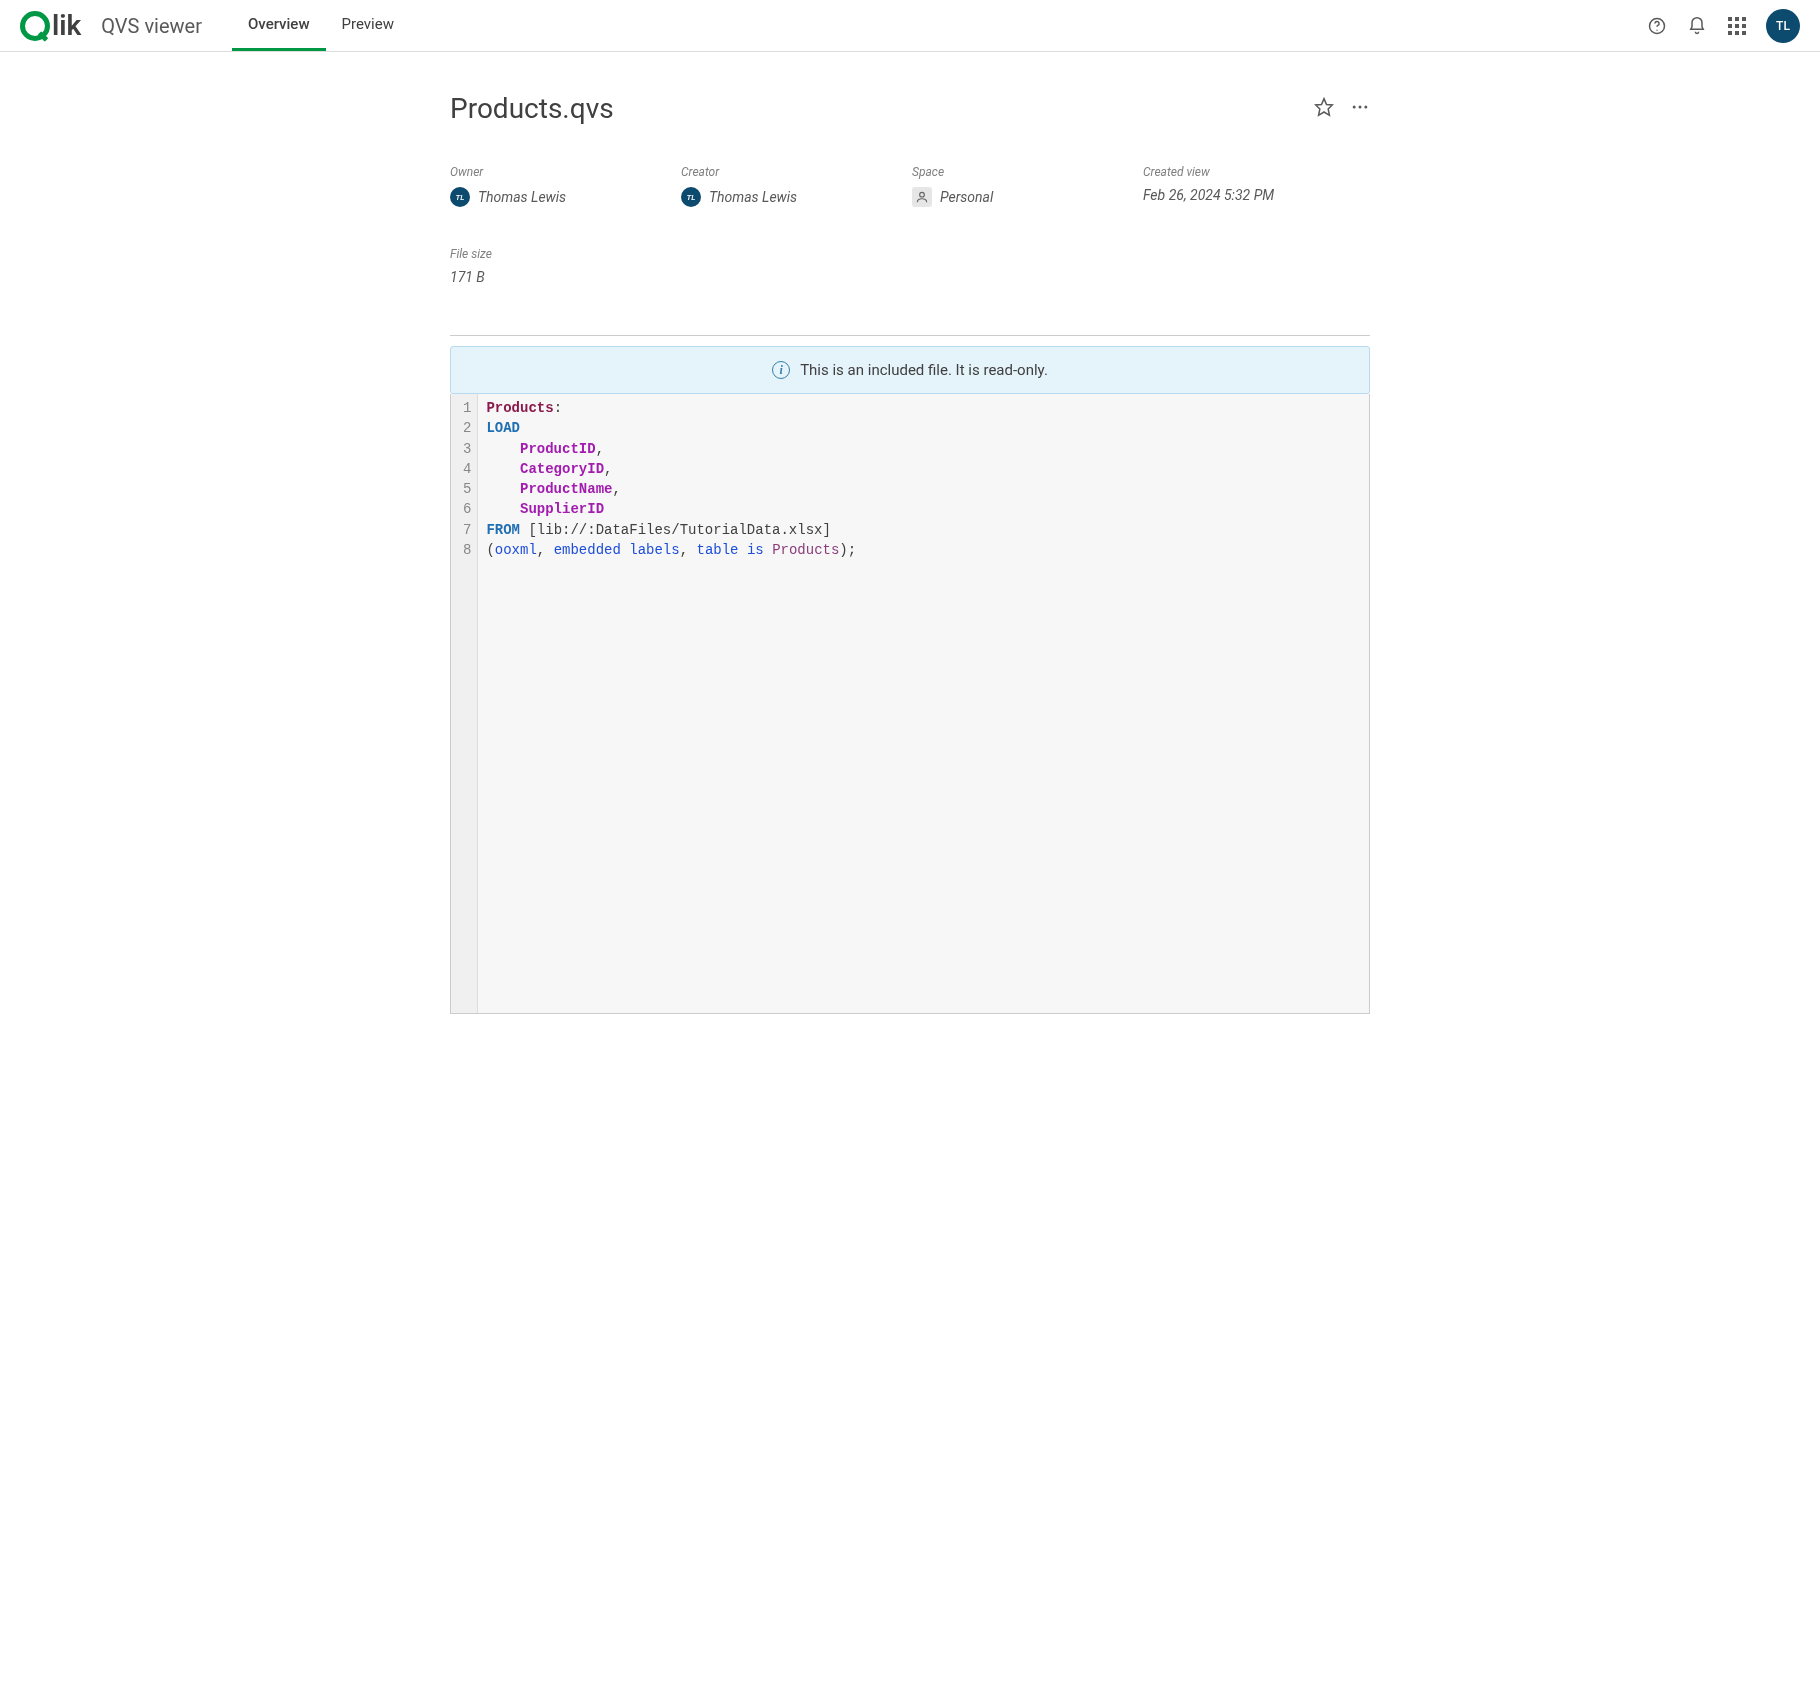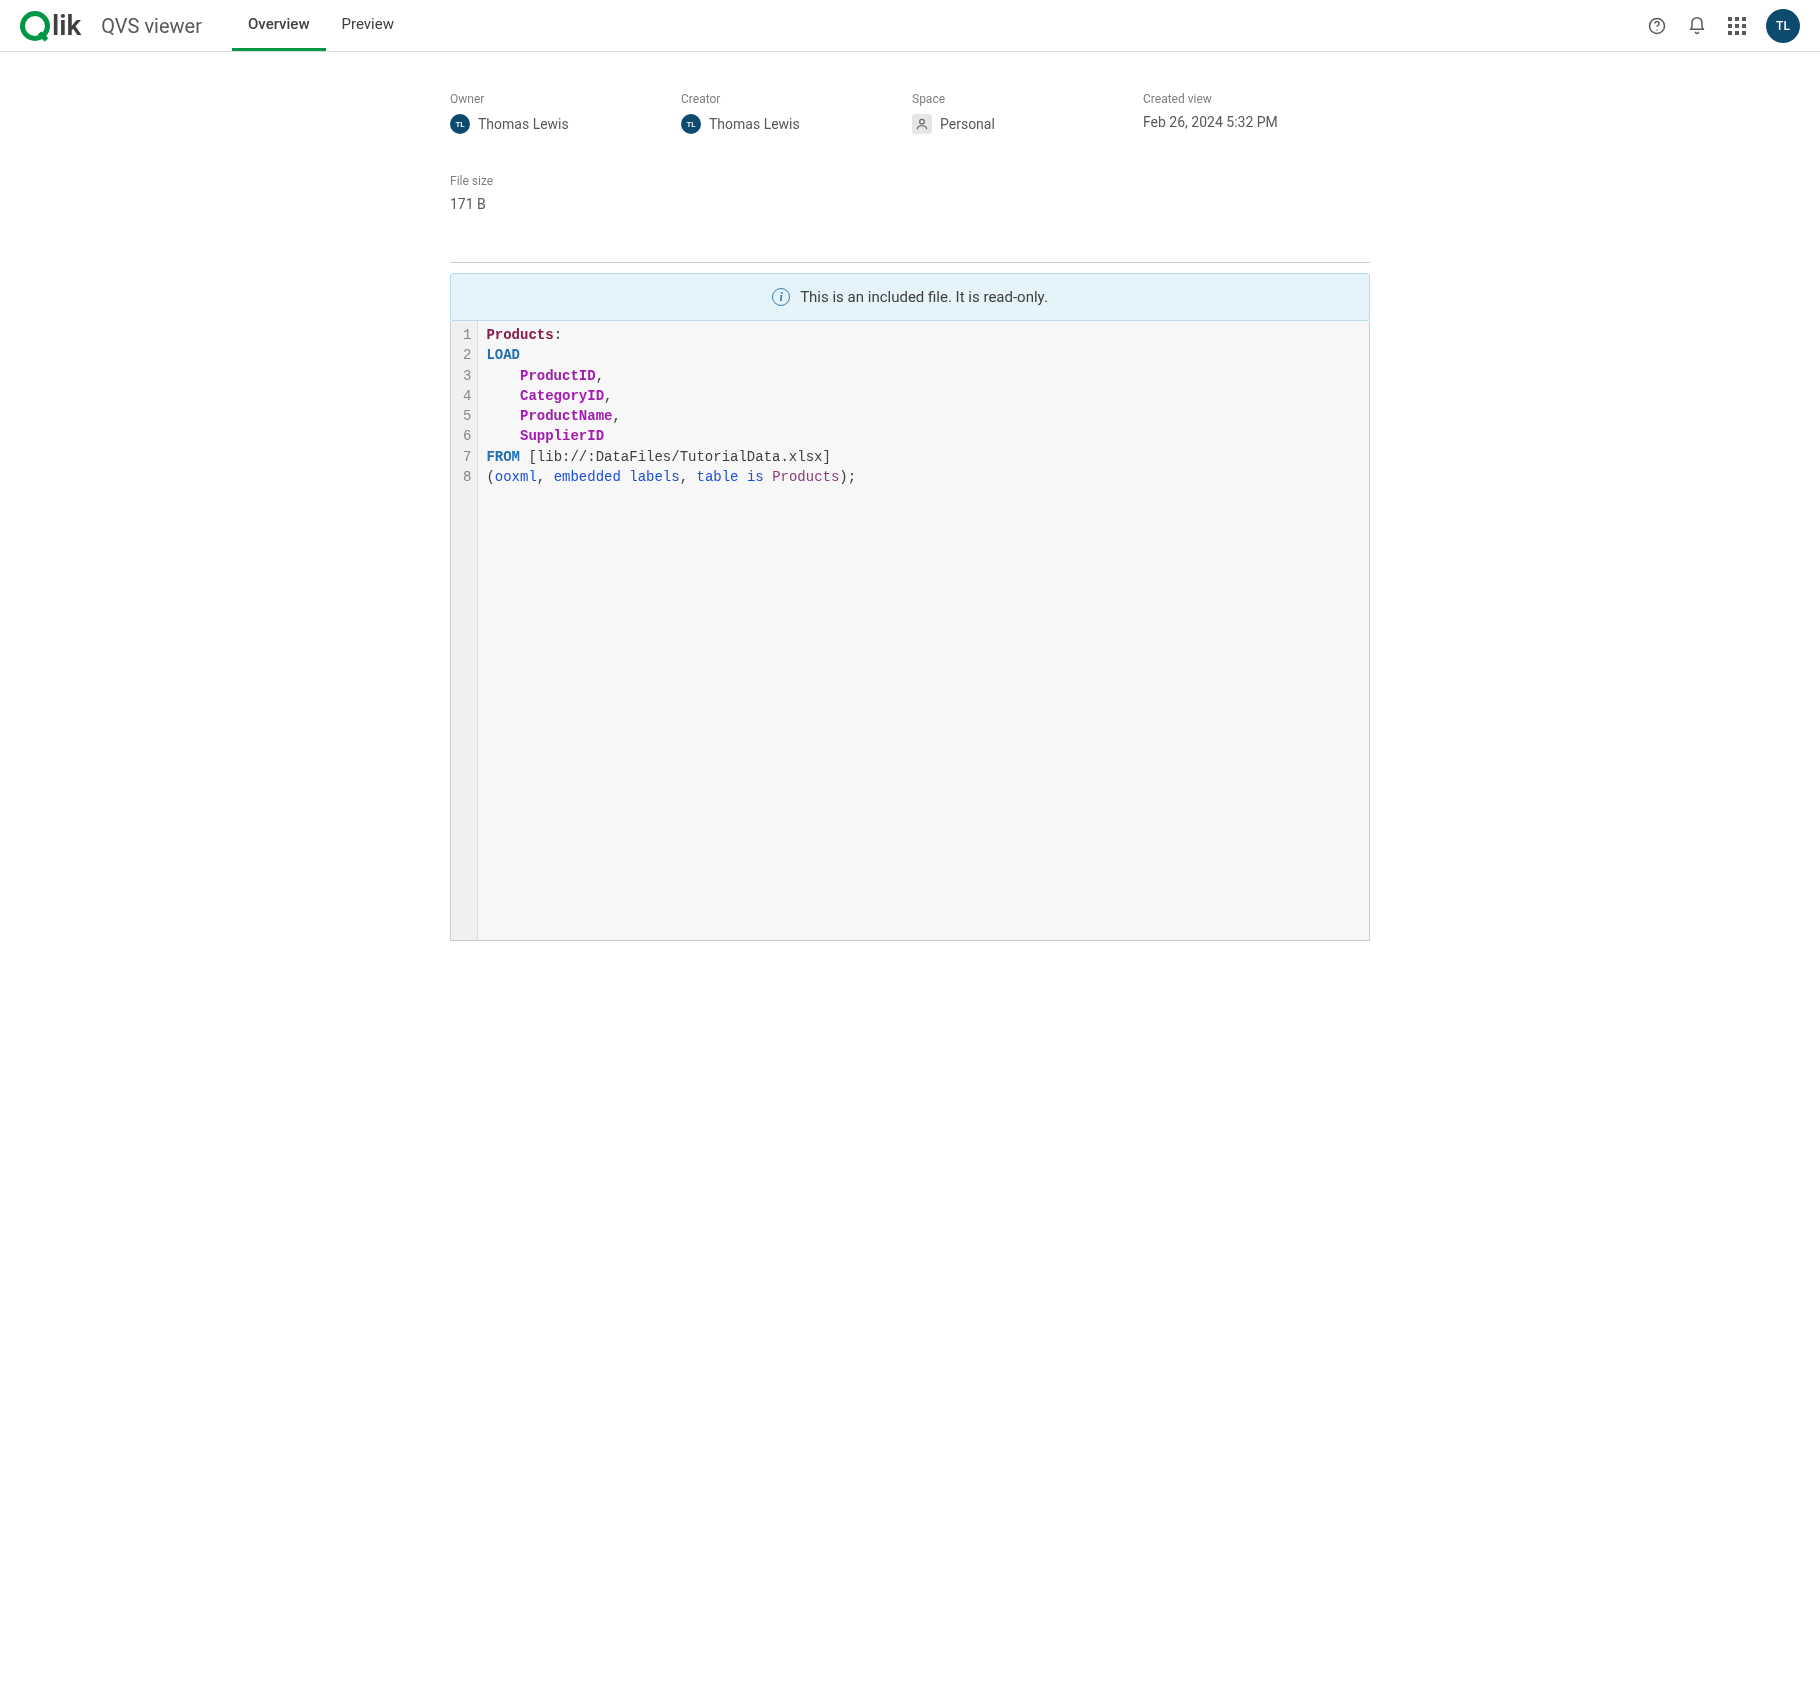--- a/index.html
+++ b/index.html
@@ -104,20 +104,21 @@
   }
   .page-title { font-size: 28px; font-weight: 400; color: #404040; flex: 1; }
   .title-actions { display: flex; align-items: center; gap: 16px; }
   .star-icon, .more-icon { cursor: pointer; color: #595959; }
 
   .meta-grid {
     display: grid;
     grid-template-columns: repeat(4, 1fr);
     gap: 40px 4px;
     margin-bottom: 50px;
+    font-style: italic;
   }
   .meta-label { font-size: 12px; color: #808080; margin-bottom: 8px; }
   .meta-value { font-size: 14px; color: #595959; display: flex; align-items: center; gap: 8px; }
   .person-icon {
     width: 20px; height: 20px;
     background: #e6e6e6;
     border-radius: 3px;
     display: flex; align-items: center; justify-content: center;
     color: #666;
   }
@@ -223,20 +224,37 @@
           <span></span>
           <span></span>
           <span></span>
         </div>
     </div>
     <div class="avatar">TL</div>
   </div>
 </div>
 
 <div class="content">
+  <div class="title-row">
+    <div class="page-title">Products.qvs</div>
+    <div class="title-actions">
+      <div class="star-icon">
+        <svg width="20" height="20" viewBox="0 0 24 24" fill="none" stroke="currentColor" stroke-width="1.8">
+            <polygon points="12 2 15 9 22 9.5 17 14.5 18.5 22 12 18 5.5 22 7 14.5 2 9.5 9 9"></polygon>
+          </svg>
+      </div>
+      <div class="more-icon">
+        <svg width="20" height="20" viewBox="0 0 24 24" fill="currentColor">
+            <circle cx="5" cy="12" r="1.8"></circle>
+            <circle cx="12" cy="12" r="1.8"></circle>
+            <circle cx="19" cy="12" r="1.8"></circle>
+          </svg>
+      </div>
+    </div>
+  </div>
 
   <div class="meta-grid">
     <div>
       <div class="meta-label">Owner</div>
       <div class="meta-value">
         <div class="avatar small">TL</div>
         <span>Thomas Lewis</span>
       </div>
     </div>
     <div>

